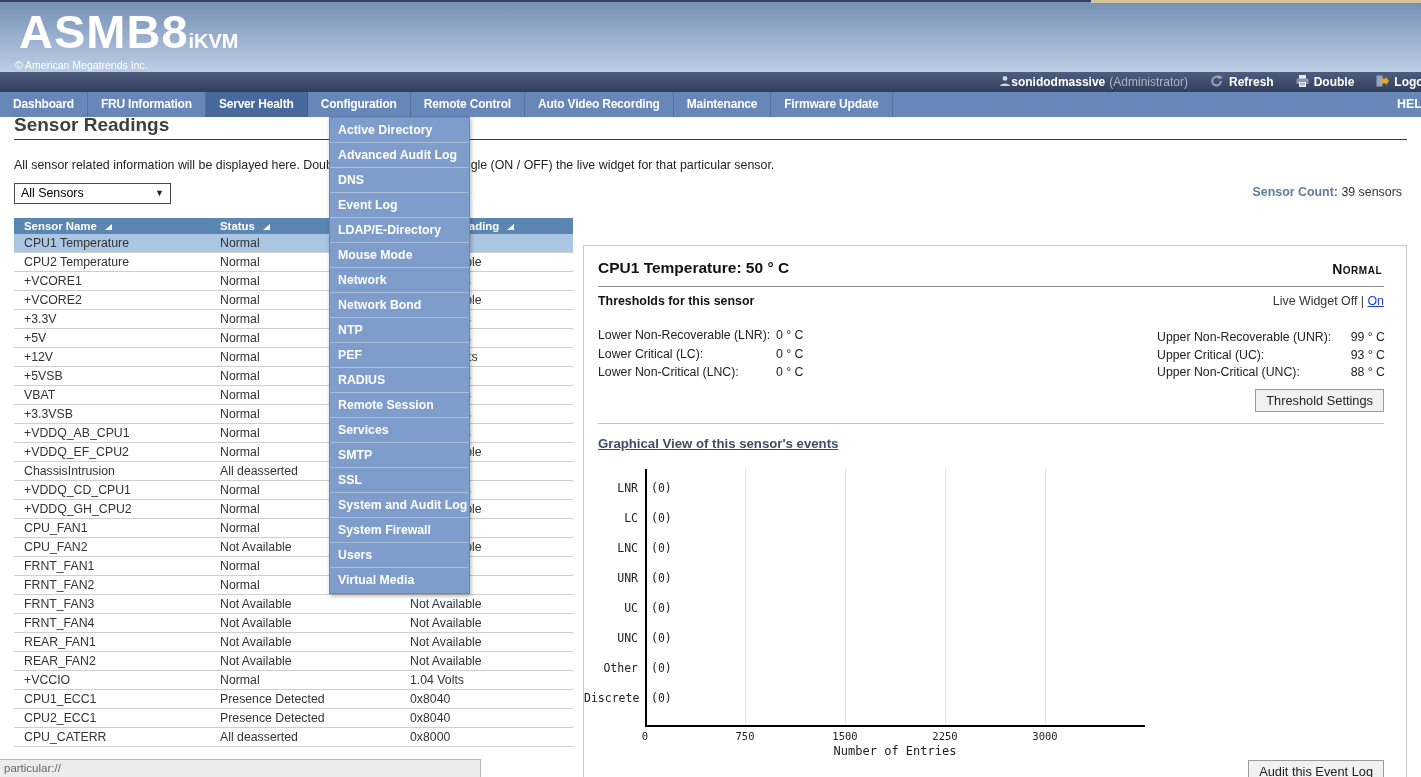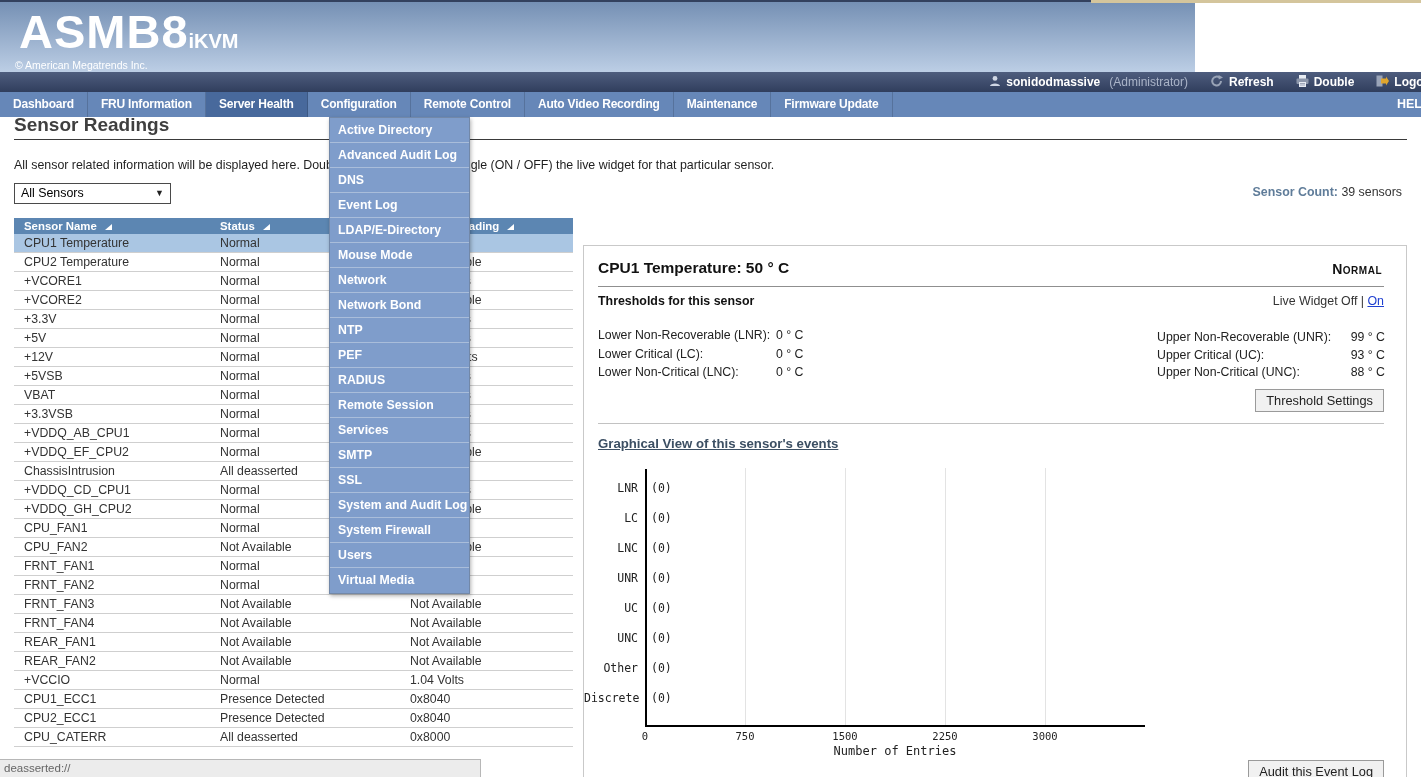--- a/index.html
+++ b/index.html
@@ -2,33 +2,33 @@
 <html><head>
 <meta charset="utf-8">
 <style>
   * { box-sizing: border-box; }
   html,body { margin:0; padding:0; }
   body {
     width:1421px; height:777px; position:relative; overflow:hidden;
     background:#fff; font-family:"Liberation Sans", sans-serif;
   }
   
-  .banner { position:absolute; left:0; top:0; width:1195px; height:72px;
+  .banner { position:absolute; left:0; top:0; width:1421px; height:72px;
     background:linear-gradient(#7590b4, #bccee5); border-top:2px solid #33415e; }
   .logo { position:absolute; left:19px; top:2px; color:#fff; white-space:nowrap; }
   .logo-main { font-size:47px; font-weight:bold; letter-spacing:1px; }
   .logo-sub { font-size:20px; font-weight:bold; }
   .logo-copy { position:absolute; left:15px; top:57px; font-size:10.5px; color:#fff; }
   .topstrip { position:absolute; right:0; top:0; width:330px; height:3px; background:#d4c59c; z-index:5; }
   
   .userbar { position:absolute; left:0; top:72px; width:1421px; height:20px;
     background:linear-gradient(#4e5d7e,#303e5d); display:flex; justify-content:flex-end;
     align-items:center; color:#fff; font-size:12px; font-weight:bold; gap:22px; overflow:hidden; }
   .userbar .role { color:#aab4c8; font-weight:normal; margin-left:4px; }
-  .ub-group { display:flex; gap:5px; }
+  .ub-group { display:flex; }
   .ub-action { display:flex; align-items:center; gap:5px; cursor:pointer; }
   .ub-logout { margin-right:-14px; }
   .ub-ico { display:inline-block; }
   
   .navbar { position:absolute; left:0; top:92px; width:1421px; height:25px; background:#6687b8; display:flex; }
   .nav-item { height:25px; line-height:25px; padding:0 13px; color:#fff; font-weight:bold;
     font-size:12px; border-right:1px solid rgba(0,0,0,0.15); cursor:pointer; white-space:nowrap; letter-spacing:-0.2px; }
   .nav-item.active { background:#48699c; }
   .nav-help { position:absolute; left:1397px; top:0; height:25px; line-height:25px;
     color:#fff; font-weight:bold; font-size:12.5px; }
@@ -397,13 +397,13 @@
     <div class="menu-item">Remote Session</div>
     <div class="menu-item">Services</div>
     <div class="menu-item">SMTP</div>
     <div class="menu-item">SSL</div>
     <div class="menu-item">System and Audit Log</div>
     <div class="menu-item">System Firewall</div>
     <div class="menu-item">Users</div>
     <div class="menu-item">Virtual Media</div>
   </div>
 
-<div class="status-bar">deasserted://</div>
+<div class="status-bar">particular://</div>
 
 </body></html>

